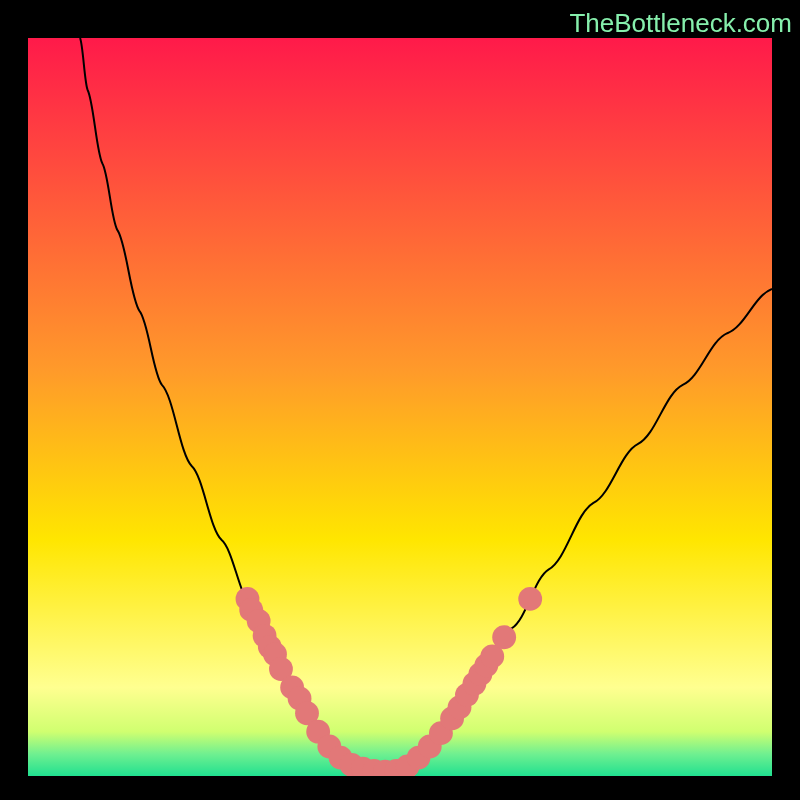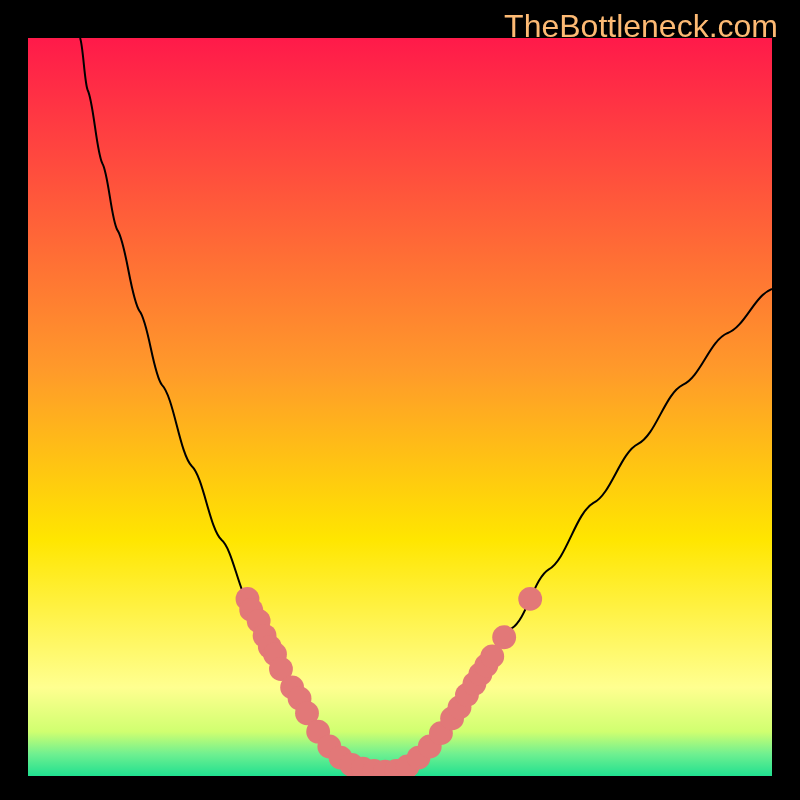--- a/index.html
+++ b/index.html
@@ -7,24 +7,24 @@
     padding: 0;
     width: 800px;
     height: 800px;
     background: #000;
     position: relative;
     overflow: hidden;
   }
   .watermark {
     position: absolute;
     top: 8px;
-    right: 22px;
+    right: 8px;
     font-family: Arial, Helvetica, sans-serif;
-    font-size: 32px;
-    color: #fdba74;
+    font-size: 26px;
+    color: #86efac;
     font-weight: 500;
     letter-spacing: 0px;
     z-index: 10;
   }
   .plot-wrap {
     position: absolute;
     left: 28px;
     top: 38px;
     width: 744px;
     height: 738px;

